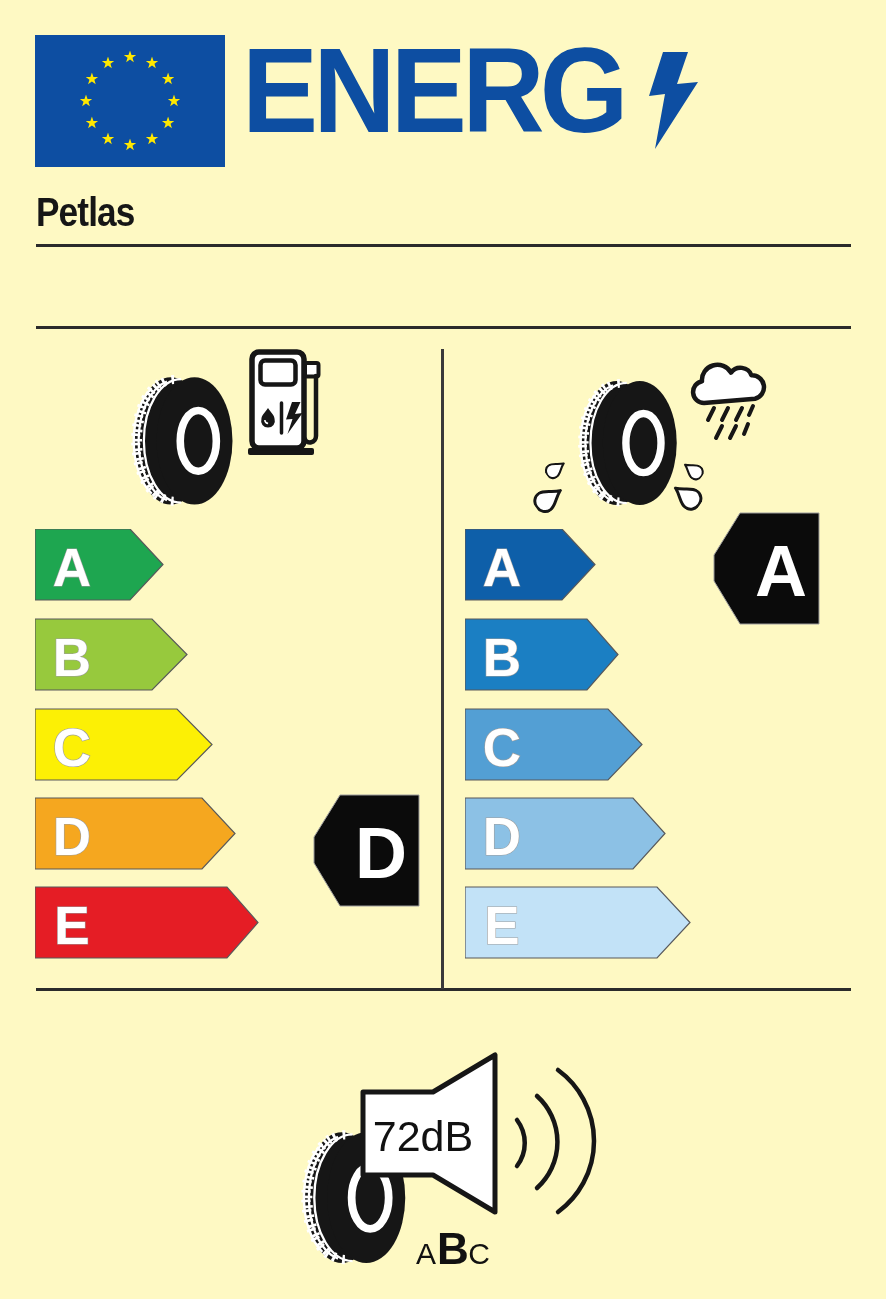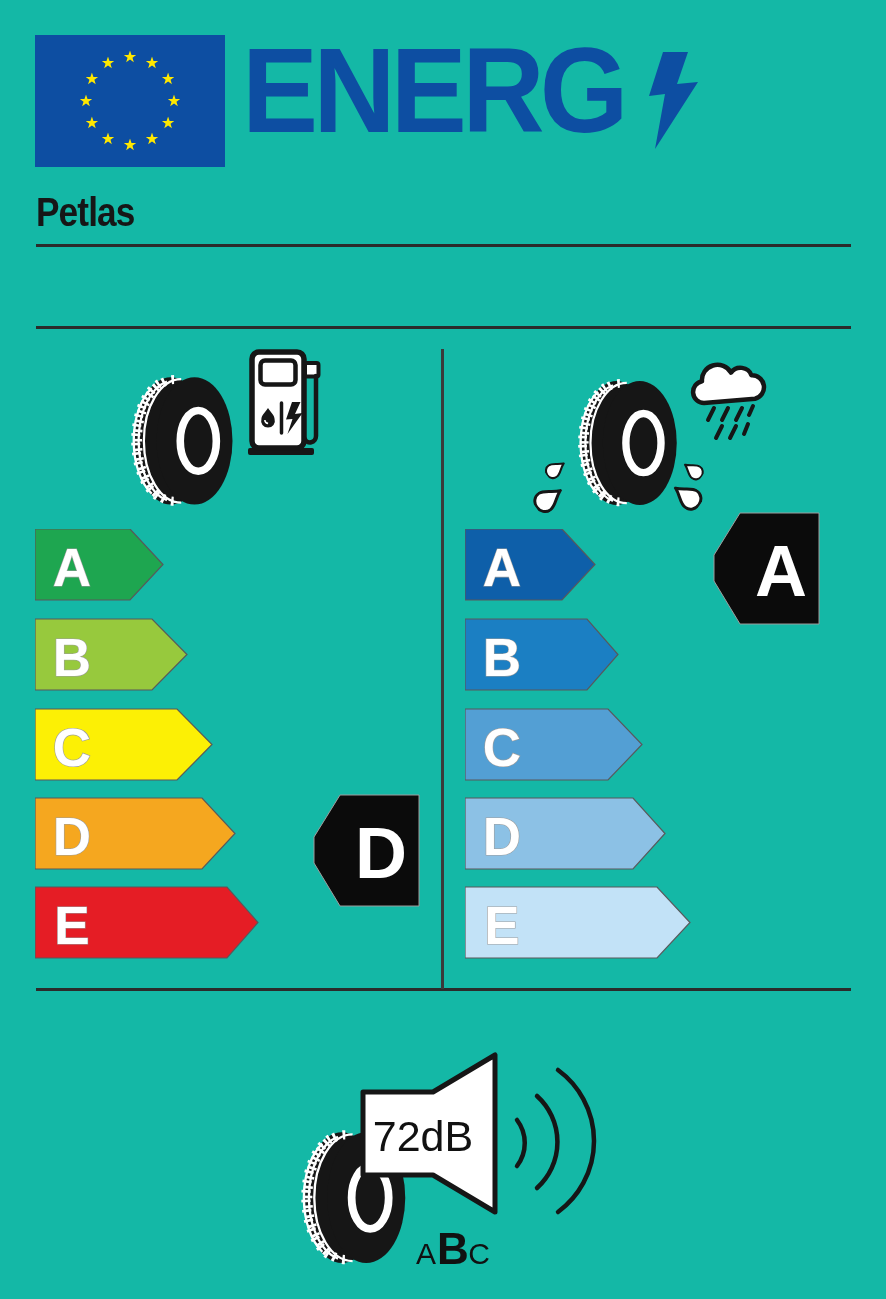--- a/index.html
+++ b/index.html
@@ -1,16 +1,16 @@
 <!DOCTYPE html>
 <html><head>
 <meta charset="utf-8">
 <style>
   html,body{margin:0;padding:0;background:#fff;}
-  #page{position:relative;width:886px;height:1299px;background:#14b8a6;overflow:hidden;
+  #page{position:relative;width:886px;height:1299px;background:#fef9c3;overflow:hidden;
         font-family:"Liberation Sans",sans-serif;}
   .abs{position:absolute;}
   #energ-word{left:242px;top:30px;font-size:120px;line-height:120px;font-weight:bold;
       color:#0D4EA2;letter-spacing:-5px;transform:scaleX(.95);transform-origin:left top;}
   #brand{left:36px;top:190px;font-size:40px;font-weight:bold;color:#161616;
       transform:scaleX(.88);transform-origin:left top;letter-spacing:-1px;}
   .hline{left:36px;width:815px;height:3px;background:#2b2b2b;}
   #vdivider{left:441px;top:349px;width:3px;height:640px;background:#3a3a3a;}
   svg text{font-family:"Liberation Sans",sans-serif;}
   .bar-letter{fill:#fff;stroke:#9e9e9e;stroke-width:1.2px;paint-order:stroke;

